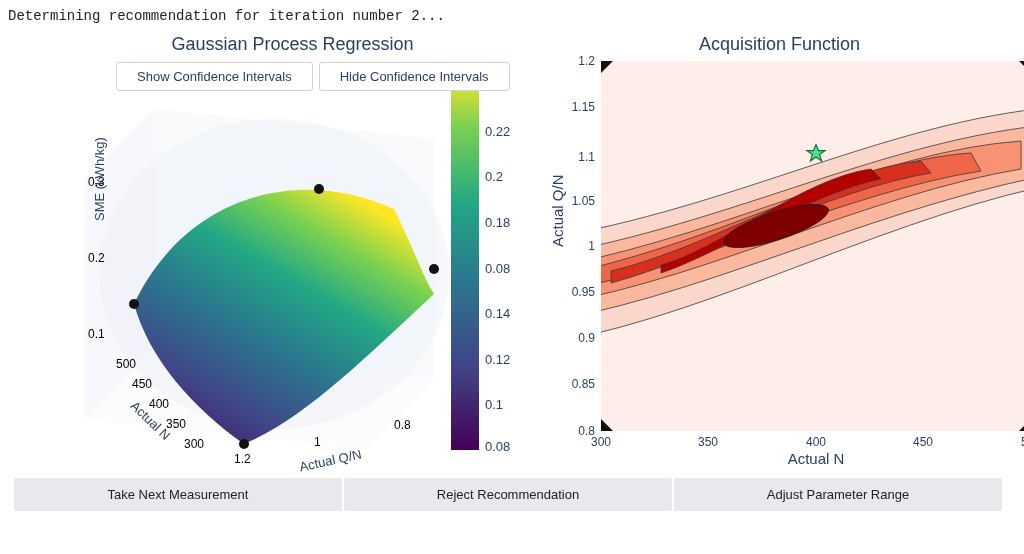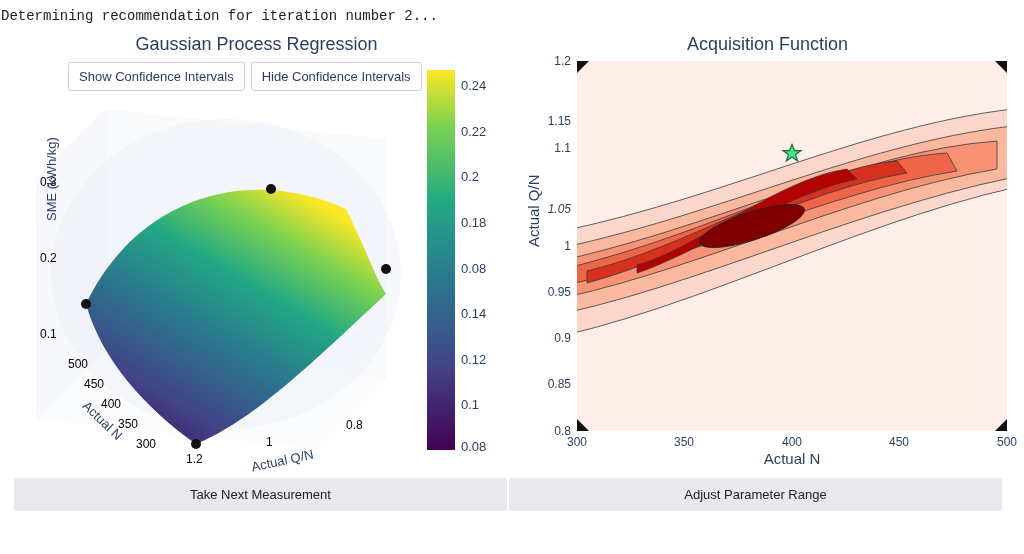--- a/index.html
+++ b/index.html
@@ -8,26 +8,27 @@
     background: #fff;
     color: #2a3f5f;
     width: 1024px;
     height: 554px;
     overflow: hidden;
   }
   .status {
     font-family: "Courier New", Courier, monospace;
     font-size: 14px;
     color: #222;
-    padding: 8px 8px 0 1px;
+    padding: 8px 8px 0 8px;
   }
   .charts {
     display: flex;
     gap: 10px;
     padding: 6px 6px 0 6px;
+    margin-left: 48px;
   }
   .panel {
     position: relative;
     flex: 1 1 0;
     height: 440px;
   }
   .panel-title {
     text-align: center;
     font-size: 18px;
     color: #2a3f5f;
@@ -41,21 +42,21 @@
     left: 62px;
     display: flex;
     gap: 6px;
     z-index: 5;
   }
   .ci-btn {
     border: 1px solid #c8d4e3;
     background: #fff;
     color: #2a3f5f;
     font-size: 13px;
-    padding: 6px 10px;
+    padding: 6px 20px;
     border-radius: 3px;
     cursor: pointer;
   }
   
   .plot3d {
     position: relative;
     height: 400px;
   }
   .plot3d-canvas {
     position: absolute;
@@ -244,34 +245,35 @@
         <g transform="translate(215,92.5)">
           <polygon points="0,-9 2.6,-2.8 9,-2.8 3.6,1.1 5.6,7.5 0,3.5 -5.6,7.5 -3.6,1.1 -9,-2.8 -2.6,-2.8" fill="#4be38b" stroke="#136c3f" stroke-width="1.2"></polygon>
         </g>
       </svg>
 
       <span class="ytick" style="left:14px; top:374px;">0.8</span>
       <span class="ytick" style="left:14px; top:327px;">0.85</span>
       <span class="ytick" style="left:14px; top:281px;">0.9</span>
       <span class="ytick" style="left:14px; top:235px;">0.95</span>
       <span class="ytick" style="left:14px; top:189px;">1</span>
-      <span class="ytick" style="left:14px; top:152px;font-style:italic;">1.05</span>
-      <span class="ytick" style="left:14px; top:91px;">1.1</span>
-      <span class="ytick" style="left:14px; top:64px;text-align:right;">1.15</span>
+      <span class="ytick" style="left:14px; top:144px;">1.05</span>
+      <span class="ytick" style="left:14px; top:100px;">1.1</span>
+      <span class="ytick" style="left:14px; top:50px;text-align:right;">1.15</span>
       <span class="ytick" style="left:14px; top:4px;">1.2</span>
 
       <span class="xtick" style="left:60px;  top:378px;">300</span>
       <span class="xtick" style="left:167px; top:378px;">350</span>
       <span class="xtick" style="left:275px; top:378px;">400</span>
       <span class="xtick" style="left:382px; top:378px;">450</span>
       <span class="xtick" style="left:490px; top:378px;">500</span>
 
       <div class="x-title" style="left:275px;">Actual N</div>
       <div class="y-title">Actual Q/N</div>
     </div>
   </div>
 
 </div>
 
 <div class="actions">
   <button class="act-btn">Take Next Measurement</button>
+  <button class="act-btn">Reject Recommendation</button>
   <button class="act-btn">Adjust Parameter Range</button>
 </div>
 
 </body></html>

